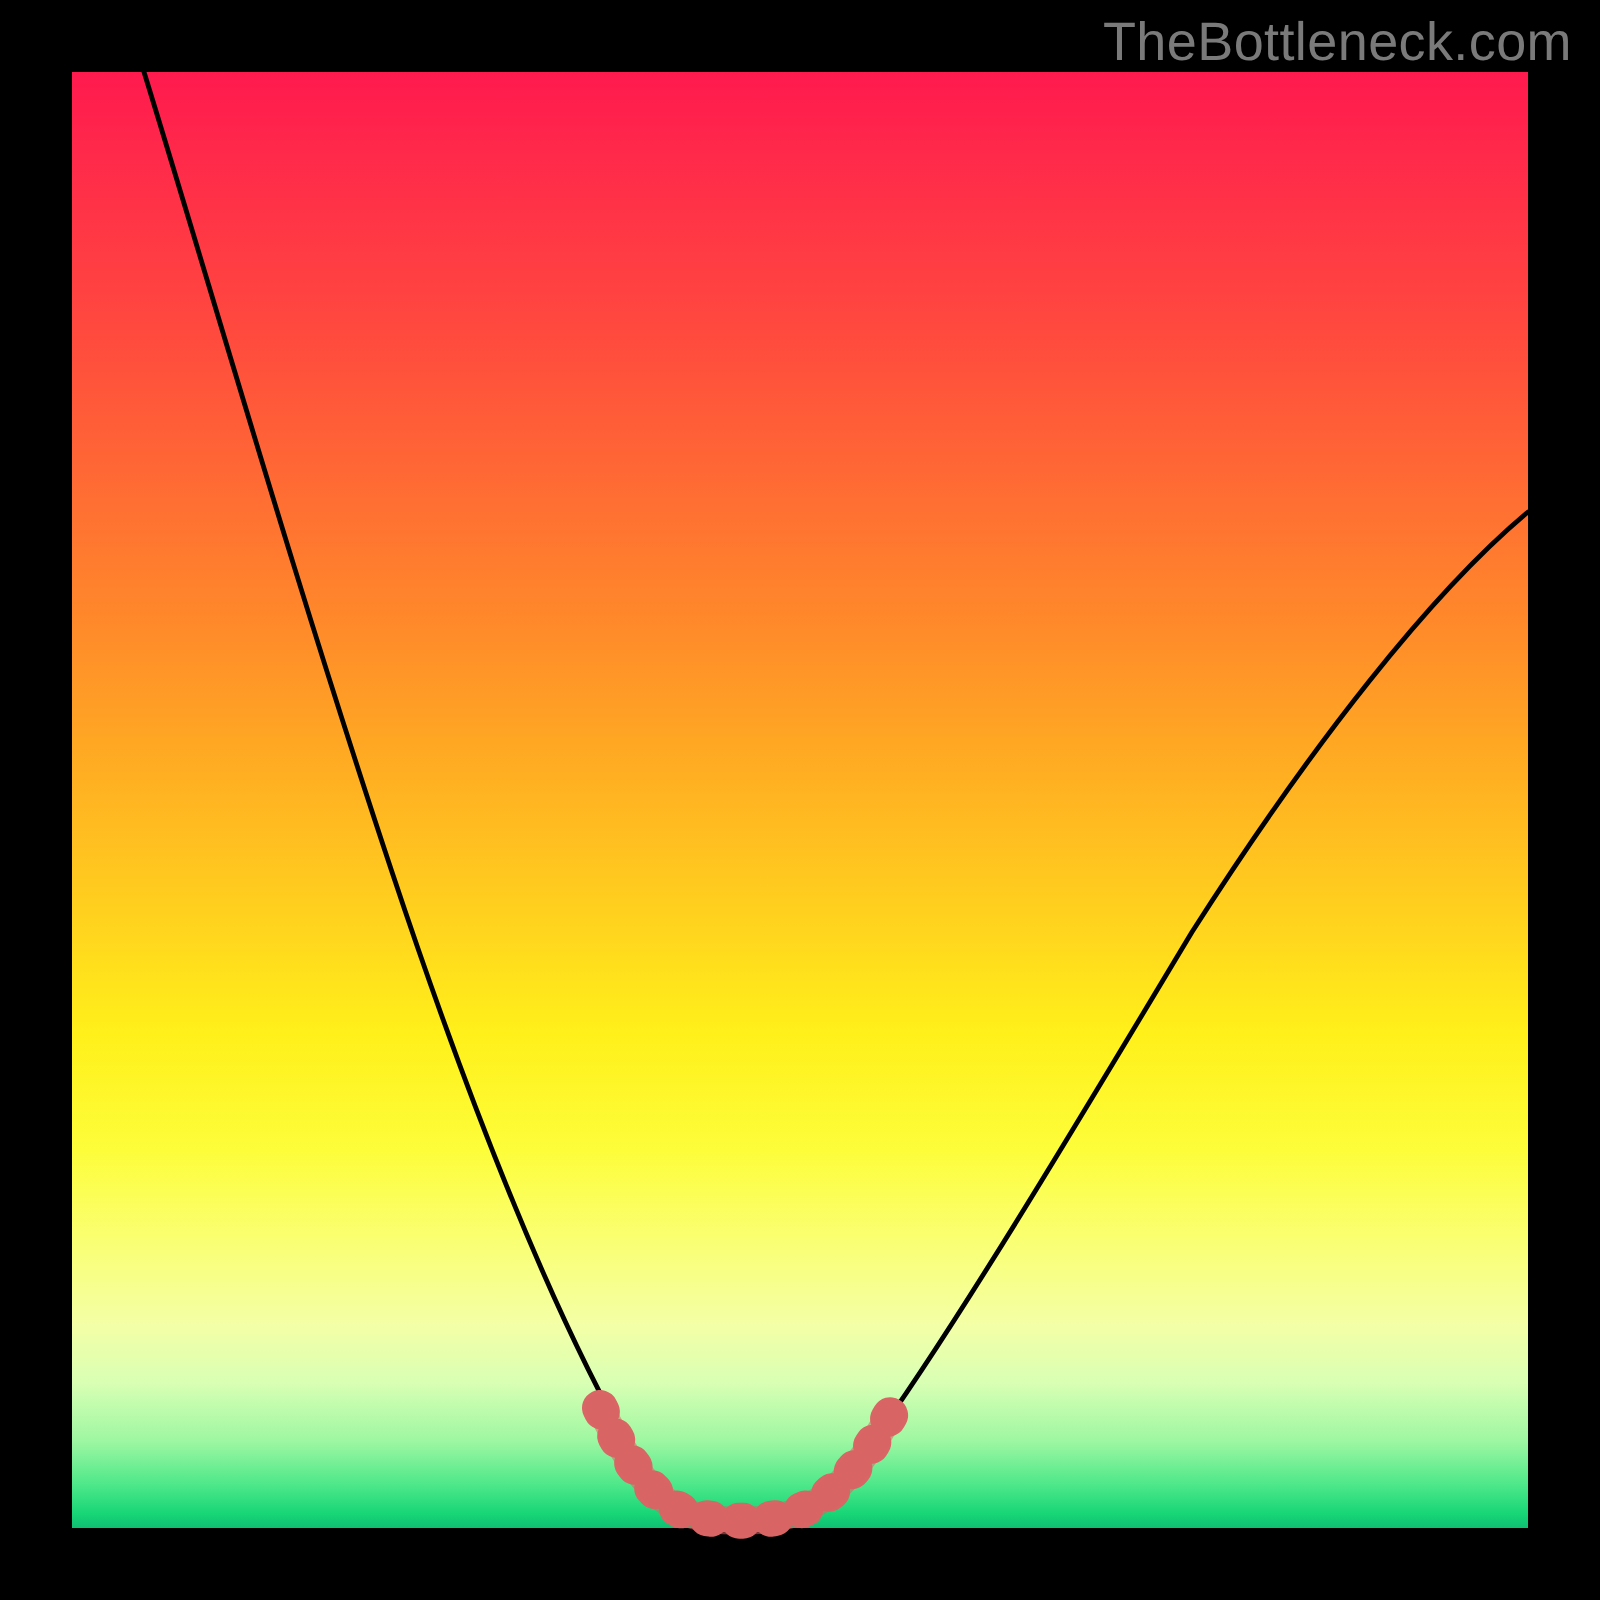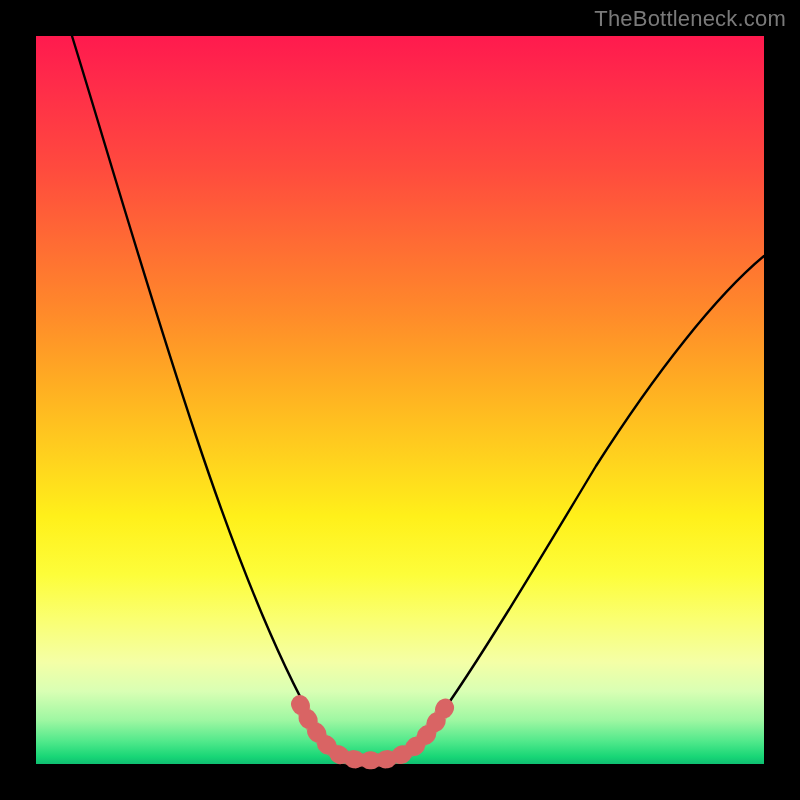--- a/index.html
+++ b/index.html
@@ -42,21 +42,21 @@
       #4ee88a 97%,
       #18d676 99%,
       #0fbf72 100%
     );
   }
   .watermark {
     position: absolute;
     top: 6px;
     right: 14px;
     color: #7a7a7a;
-    font-size: 22px;
+    font-size: 27px;
     font-weight: 500;
     letter-spacing: 0.2px;
     user-select: none;
   }
   svg.curve {
     position: absolute;
     left: 0;
     top: 0;
     width: 728px;
     height: 728px;

